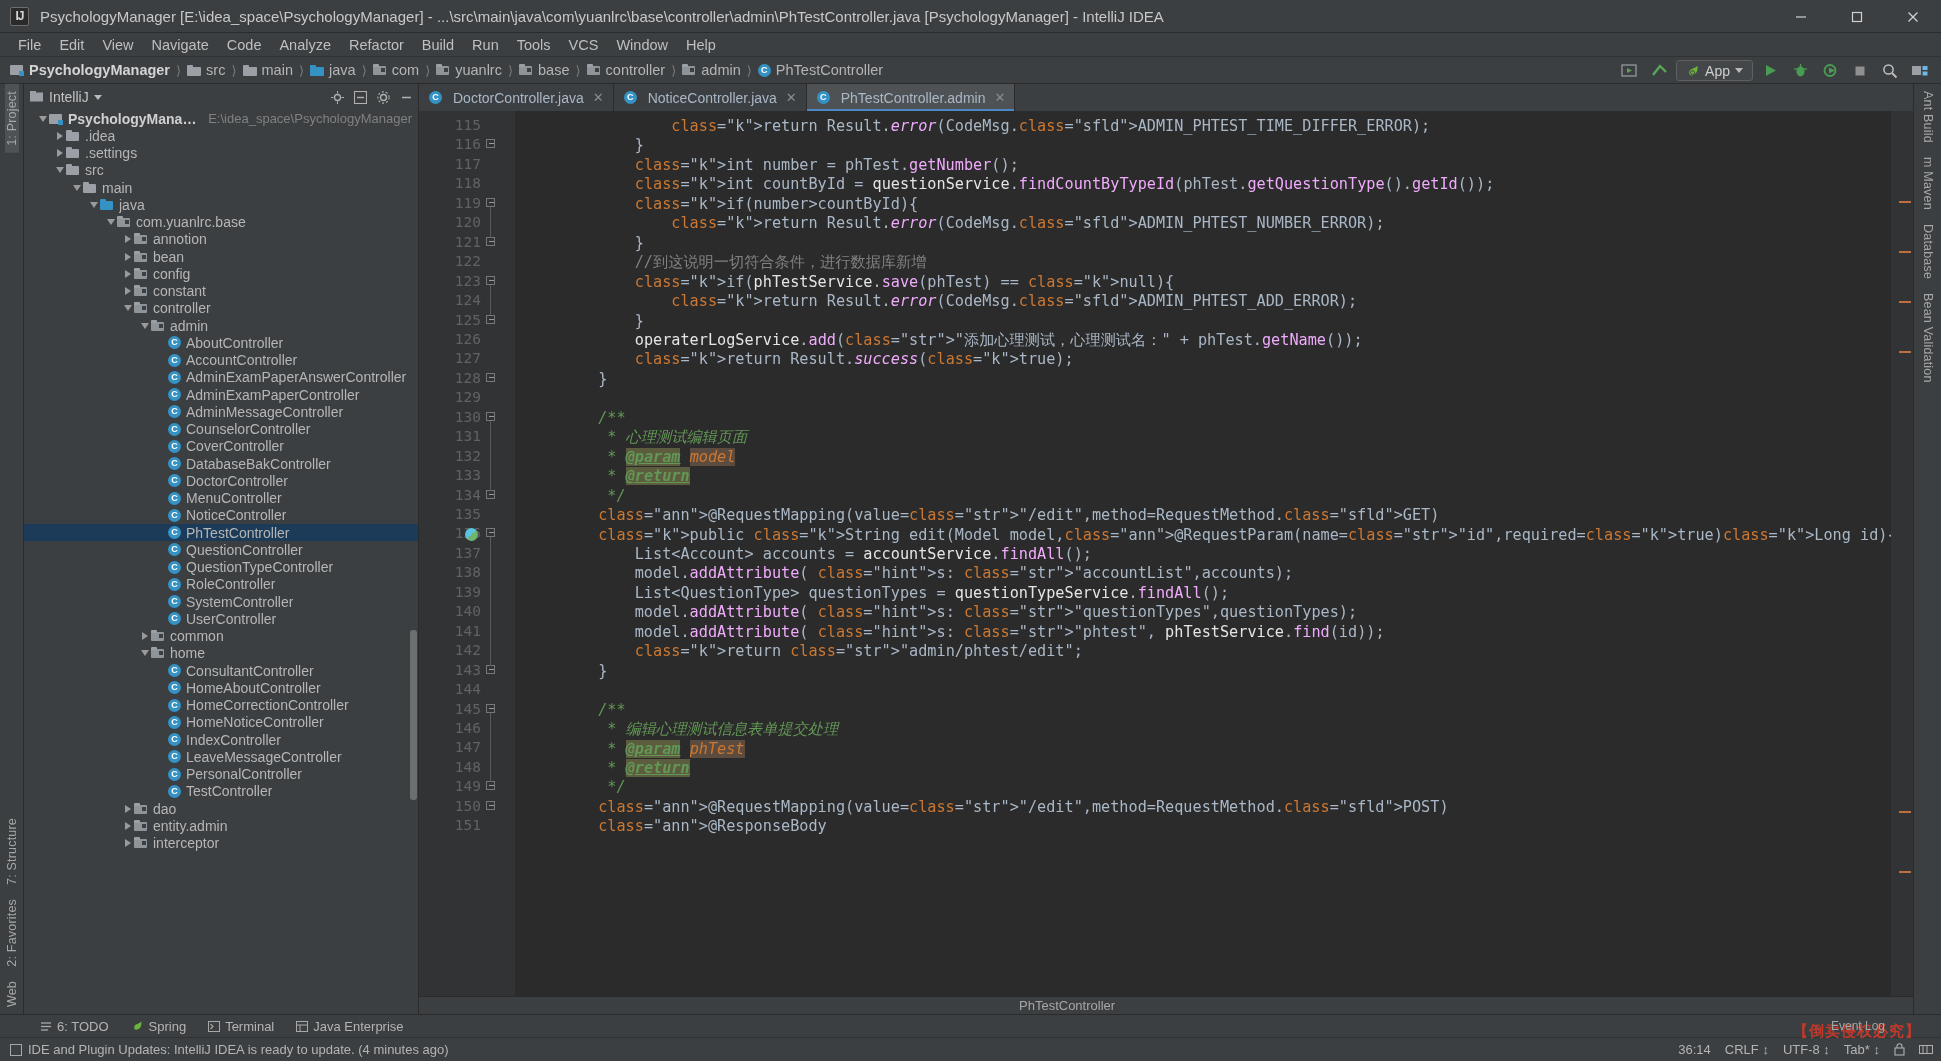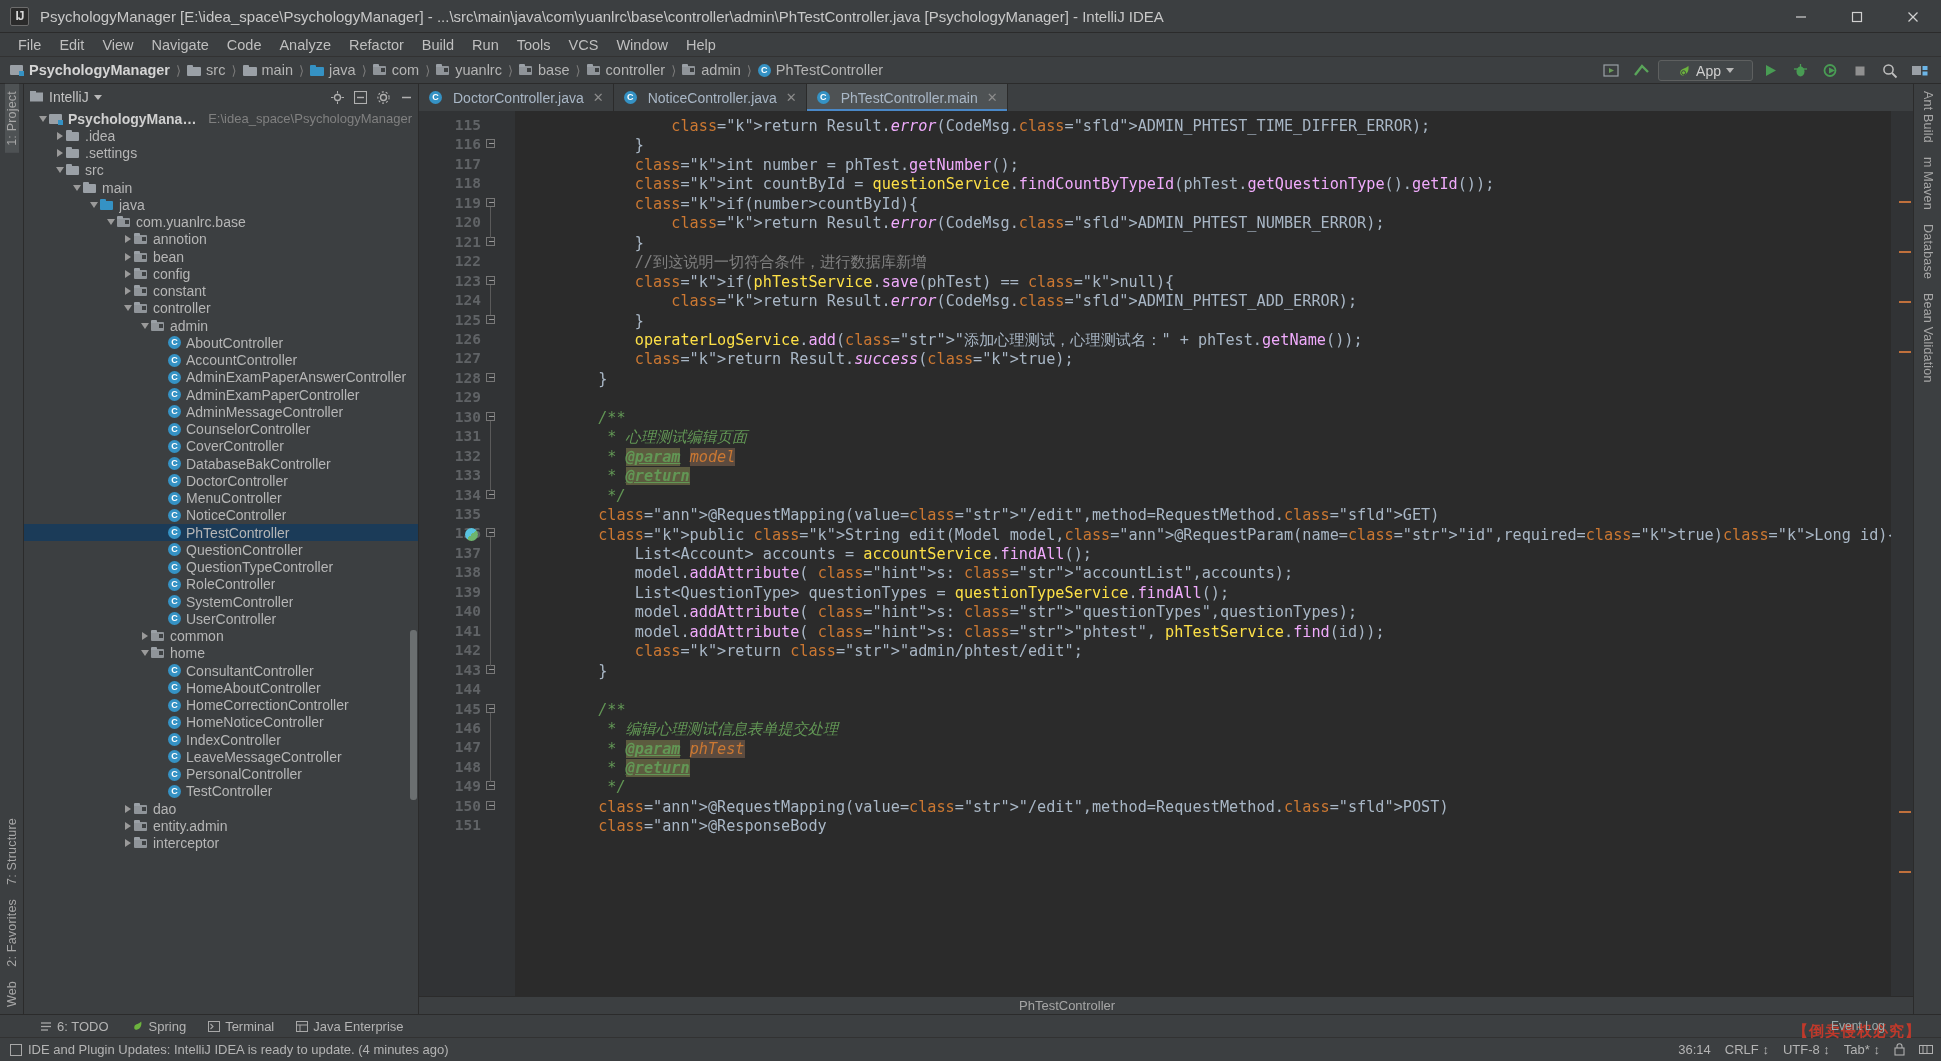--- a/index.html
+++ b/index.html
@@ -49,21 +49,21 @@
   .folder { width:14px; height:11px; position:relative; display:inline-block; }
   .folder:before { content:""; position:absolute; left:0; top:2px; width:14px; height:9px;
     background:#9aa0a6; border-radius:1px; }
   .folder:after { content:""; position:absolute; left:0; top:0px; width:6px; height:3px;
     background:#9aa0a6; border-radius:1px 1px 0 0; }
   .folder.blue:before, .folder.blue:after { background:#3592c4; }
 
   .toolbar-right { position:absolute; right:8px; top:0; height:27px; display:flex; align-items:center; gap:4px; }
   .tb-ic { width:26px; height:22px; display:flex; align-items:center; justify-content:center; border-radius:3px; }
   .runcfg {
-    display:flex; align-items:center; gap:5px; height:21px; padding:0 18px;
+    display:flex; align-items:center; gap:5px; height:21px; padding:0 9px;
     border:1px solid #5e6060; border-radius:3px; background:#434749; font-size:14px; color:#cfcfcf;
   }
   .runcfg .leaf { width:14px;height:14px; }
   .caret-dn { width:0;height:0;border-left:4px solid transparent;border-right:4px solid transparent;
               border-top:5px solid #b9b9b9; }
 
   
   .main { flex:1; display:flex; min-height:0; background:#3c3f41; }
 
   
@@ -128,38 +128,38 @@
   .etab.active:after { content:""; position:absolute; left:0; right:0; bottom:0; height:2.5px; background:#4a88c7; }
   .etab .x { color:#8c8c8c; font-size:13px; margin-left:3px; }
 
   .ed-body { flex:1; display:flex; min-height:0; position:relative; background:#2b2b2b; overflow:hidden; }
   .gutter { width:96px; flex:none; background:#313335; position:relative; }
   .code-area { flex:1; position:relative; overflow:hidden; background:#2b2b2b; }
   .rightgut { width:22px; flex:none; background:#313335; position:relative; }
   .rightgut .mark { position:absolute; right:2px; width:12px; height:2px; background:#c0703c; }
 
   .ln { position:absolute; right:34px; font-size:14.5px; color:#606366;
-        font-family:"DejaVu Sans Mono", monospace; text-align:right; width:36px;font-weight:bold; }
+        font-family:"DejaVu Sans Mono", monospace; text-align:right; width:36px; }
   .fold { position:absolute; left:67px; width:11px; height:11px; }
   .fold .minus { width:9px;height:9px;border:1px solid #777; position:relative; }
   .fold .minus:after{content:"";position:absolute;left:2px;top:3px;width:5px;height:1px;background:#999;}
 
   pre.code {
     position:absolute; left:0; top:0; margin:0;
     font-family:"DejaVu Sans Mono", monospace;
     font-size:15.2px; line-height:19.45px; color:#a9b7c6; white-space:pre;
     padding-left:10px; padding-top:0px;
   }
   .k   { color:#cc7832; }        
   .cmt { color:#808080; }        
   .doc { color:#629755; font-style:italic; }  
   .dtag{ color:#629755; font-style:italic; font-weight:bold; text-decoration:underline;
          background:#5c5c3f; }
   .dval{ color:#cc7832; font-style:italic; background:#5c4b3f; }
-  .fld { color:#fde047;text-align:right; }
+  .fld { color:#e5e5e5;text-align:right; }
   .mth { color:#f0abfc; }
 
   .gbulb { position:absolute; left:46px; width:13px; height:13px; border-radius:50%;
            background:linear-gradient(135deg,#59c3e0 50%, #6eb56e 50%); }
 
   
   .ed-crumbs { height:18px; background:#3c3f41; display:flex; align-items:center;
                padding-left:600px; font-size:13px; color:#a6a6a6; flex:none; border-top:1px solid #2b2b2b;}
 
   
@@ -731,21 +731,21 @@
           <span>DoctorController.java</span>
           <span class="x">✕</span>
         </div>
         <div class="etab">
           <span class="cls-ic">C</span>
           <span>NoticeController.java</span>
           <span class="x">✕</span>
         </div>
         <div class="etab active">
           <span class="cls-ic">C</span>
-          <span>PhTestController.main</span>
+          <span>PhTestController.admin</span>
           <span class="x">✕</span>
         </div>
       </div>
 
       <div class="ed-body">
         <div class="gutter" id="gutter">
             <div class="ln" style="top: 6px;">115</div>
             <div class="ln" style="top: 25.45px;">116</div>
             <div class="fold" style="top: 28.45px;">
               <div class="minus"></div>

